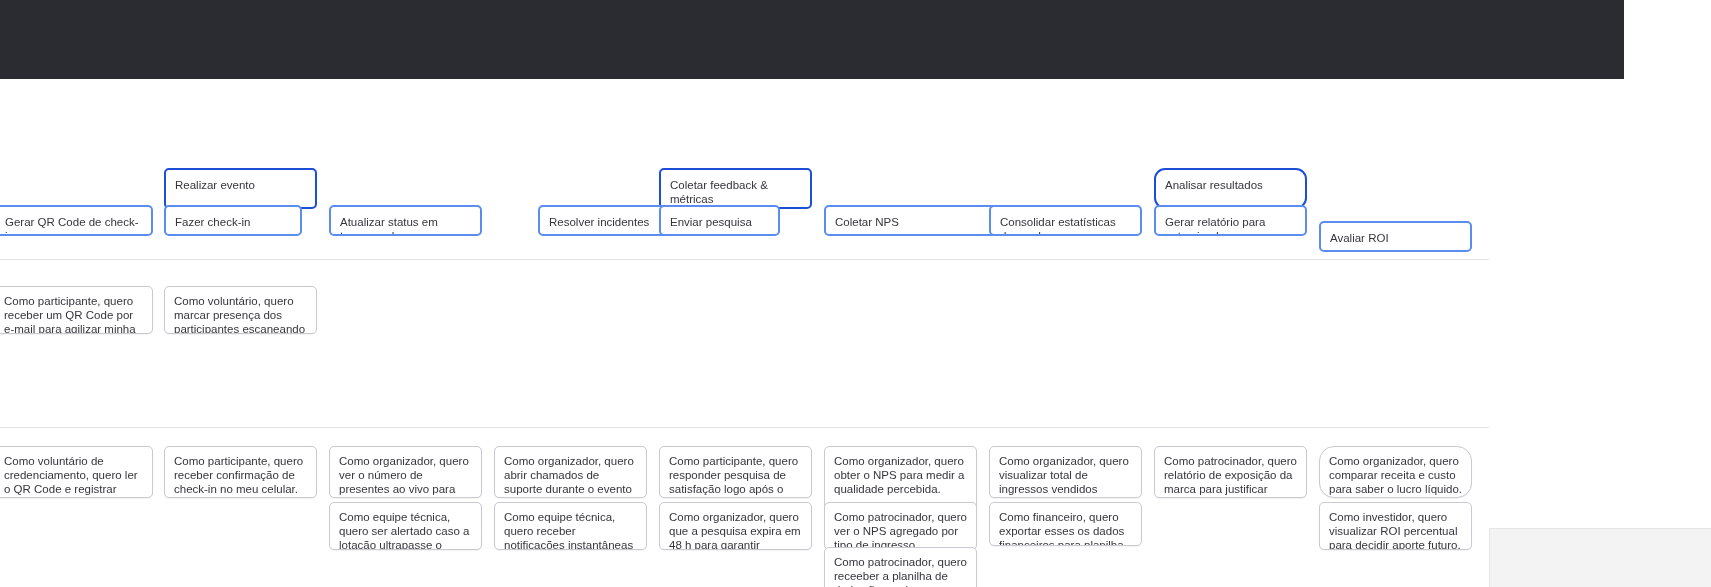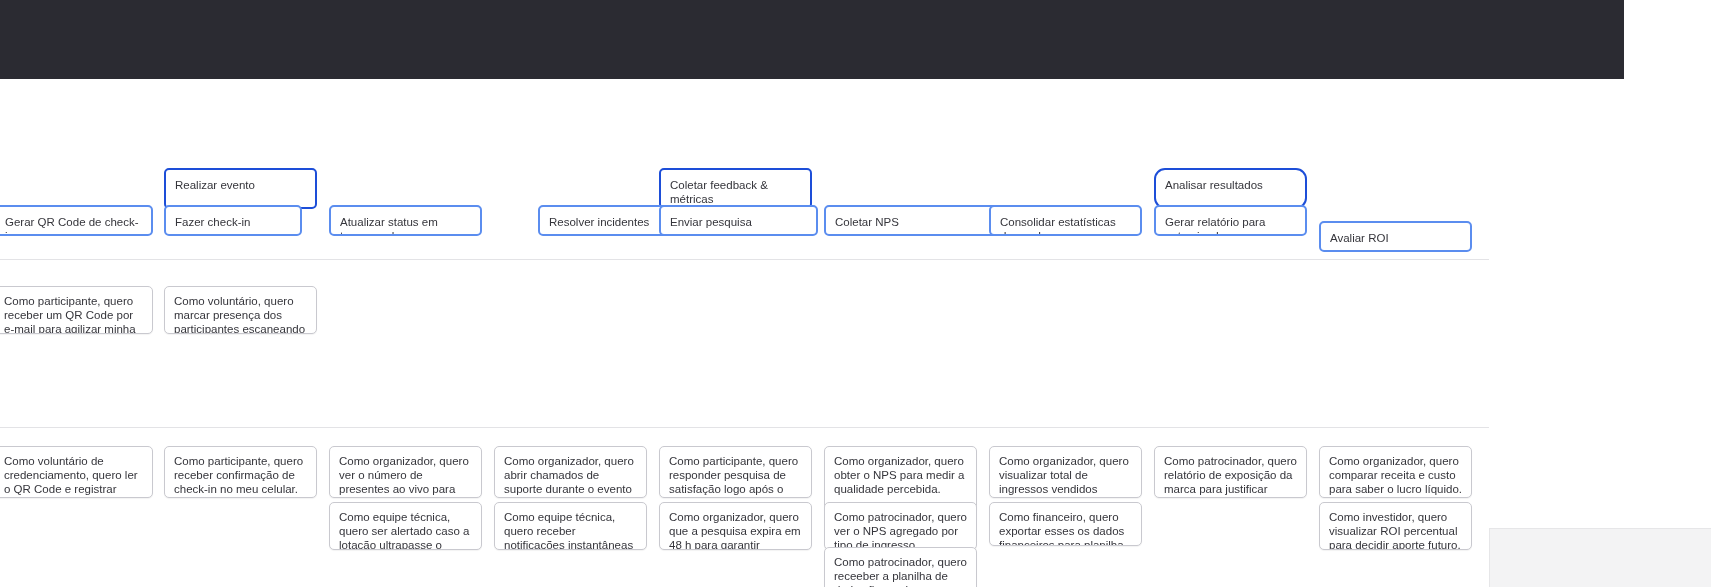--- a/index.html
+++ b/index.html
@@ -88,21 +88,21 @@
       </div>
       <div class="card task" style="left: 164px; top: 126px; width: 138px;">
         <span class="card-label">Fazer check-in</span>
       </div>
       <div class="card task" style="left: 329px; top: 126px; width: 153px;">
         <span class="card-label">Atualizar status em tempo real</span>
       </div>
       <div class="card task" style="left: 494px; top: 126px; width: 153px; margin-left: 44px;">
         <span class="card-label">Resolver incidentes</span>
       </div>
-      <div class="card task" style="left: 659px; top: 126px; width: 159px;">
+      <div class="card task" style="left: 659px; top: 126px; width: 121px;">
         <span class="card-label">Enviar pesquisa</span>
       </div>
       <div class="card task" style="left: 824px; top: 126px; width: 178px;">
         <span class="card-label">Coletar NPS</span>
       </div>
       <div class="card task" style="left: 989px; top: 126px; width: 153px;">
         <span class="card-label">Consolidar estatísticas de venda</span>
       </div>
       <div class="card task" style="left: 1154px; top: 126px; width: 153px;">
         <span class="card-label">Gerar relatório para patrocinador</span>
@@ -135,21 +135,21 @@
       </div>
       <div class="card story" style="left: 824px; top: 367px; width: 153px; height: 68px;">
         <span class="card-label">Como organizador, quero obter o NPS para medir a qualidade percebida.</span>
       </div>
       <div class="card story" style="left: 989px; top: 367px; width: 153px; height: 52px;">
         <span class="card-label">Como organizador, quero visualizar total de ingressos vendidos versus check-ins realizados.</span>
       </div>
       <div class="card story" style="left: 1154px; top: 367px; width: 153px; height: 52px;">
         <span class="card-label">Como patrocinador, quero relatório de exposição da marca para justificar investimento.</span>
       </div>
-      <div class="card story" style="left: 1319px; top: 367px; width: 153px; height: 52px;">
+      <div class="card story" style="left: 1319px; top: 367px; width: 153px; height: 52px; border-radius: 15px;">
         <span class="card-label">Como organizador, quero comparar receita e custo para saber o lucro líquido.</span>
       </div>
       <div class="card story" style="left: 329px; top: 423px; width: 153px; height: 48px;">
         <span class="card-label">Como equipe técnica, quero ser alertado caso a lotação ultrapasse o limite.</span>
       </div>
       <div class="card story" style="left: 494px; top: 423px; width: 153px; height: 48px;">
         <span class="card-label">Como equipe técnica, quero receber notificações instantâneas para atuar rapidamente.</span>
       </div>
       <div class="card story" style="left: 659px; top: 423px; width: 153px; height: 48px;">
         <span class="card-label">Como organizador, quero que a pesquisa expira em 48 h para garantir respostas frescas.</span>

